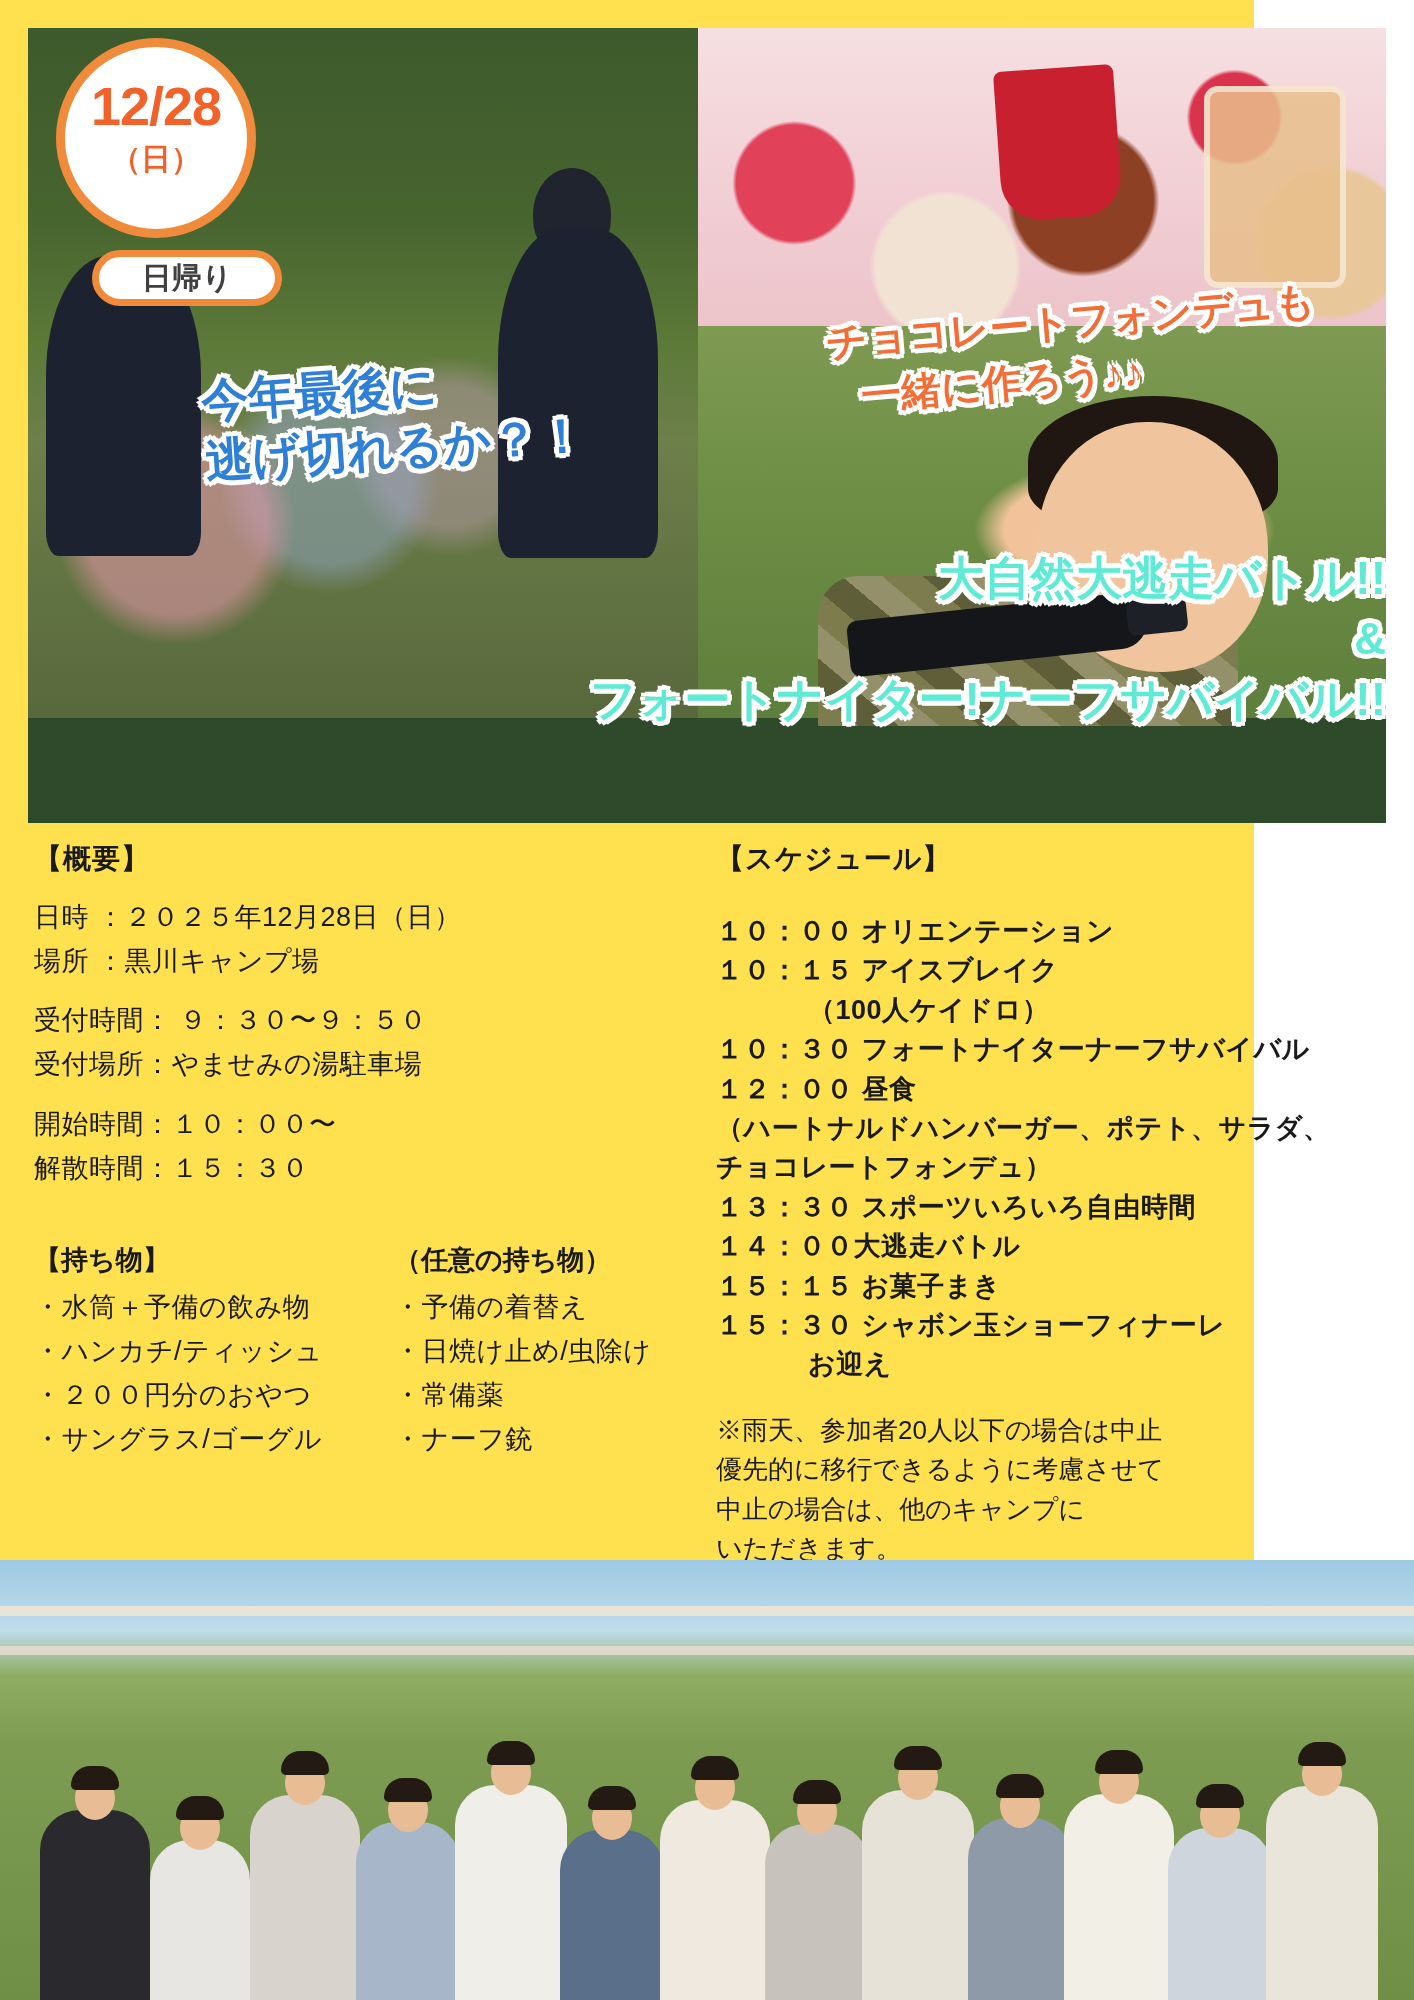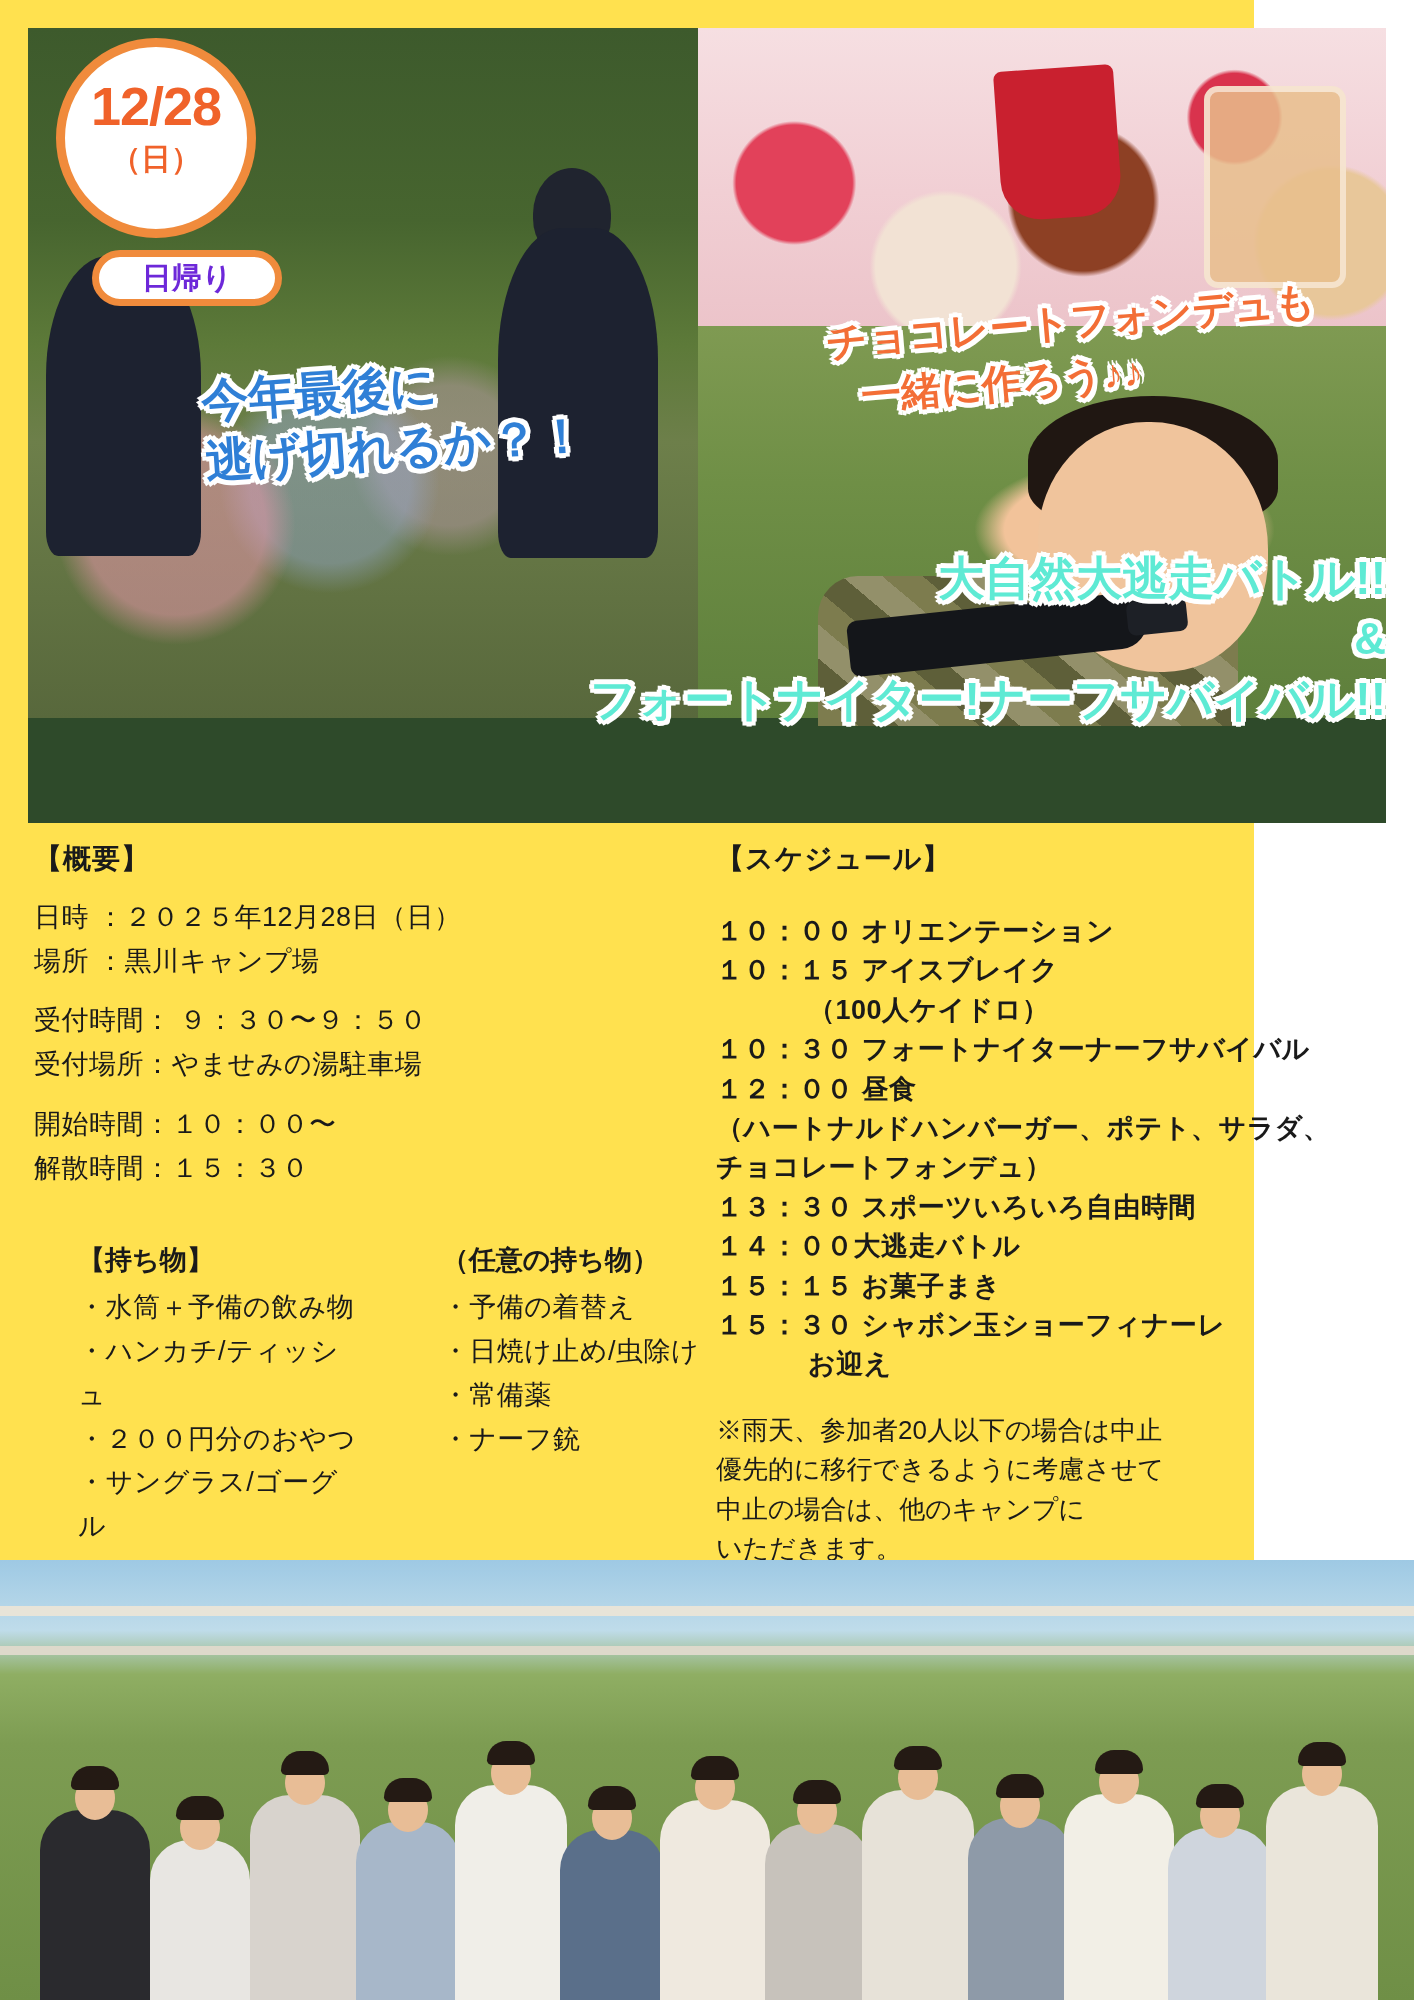--- a/index.html
+++ b/index.html
@@ -139,21 +139,21 @@
     color: #f0622a;
     font-weight: bold;
   }
   .day-trip {
     position: absolute;
     left: 64px; top: 222px;
     width: 190px; height: 56px;
     background: #ffffff;
     border: 7px solid #f08b3c;
     border-radius: 30px;
-    color: #6d28d9;
+    color: #404040;
     font-size: 30px;
     font-weight: bold;
     display: flex;
     align-items: center;
     justify-content: center;
     z-index: 8;
     box-sizing: border-box;
   }
   .catch-left {
     position: absolute;
@@ -245,21 +245,21 @@
     line-height: 1.62;
     margin: 0;
     letter-spacing: .5px;
   }
   .gap-s { height: 16px; }
   .gap-l { height: 52px; }
   .belongings {
     display: flex;
     gap: 40px;
   }
-  .belongings .blk { width: 320px; margin-left: 44px; }
+  .belongings .blk { width: 320px; }
   .belongings .blk.second { width: 300px; }
   .blk-head {
     font-size: 27px;
     font-weight: bold;
     margin-bottom: 8px;
   }
   .sched-list .s-line {
     font-size: 27px;
     font-weight: bold;
     line-height: 1.46;

